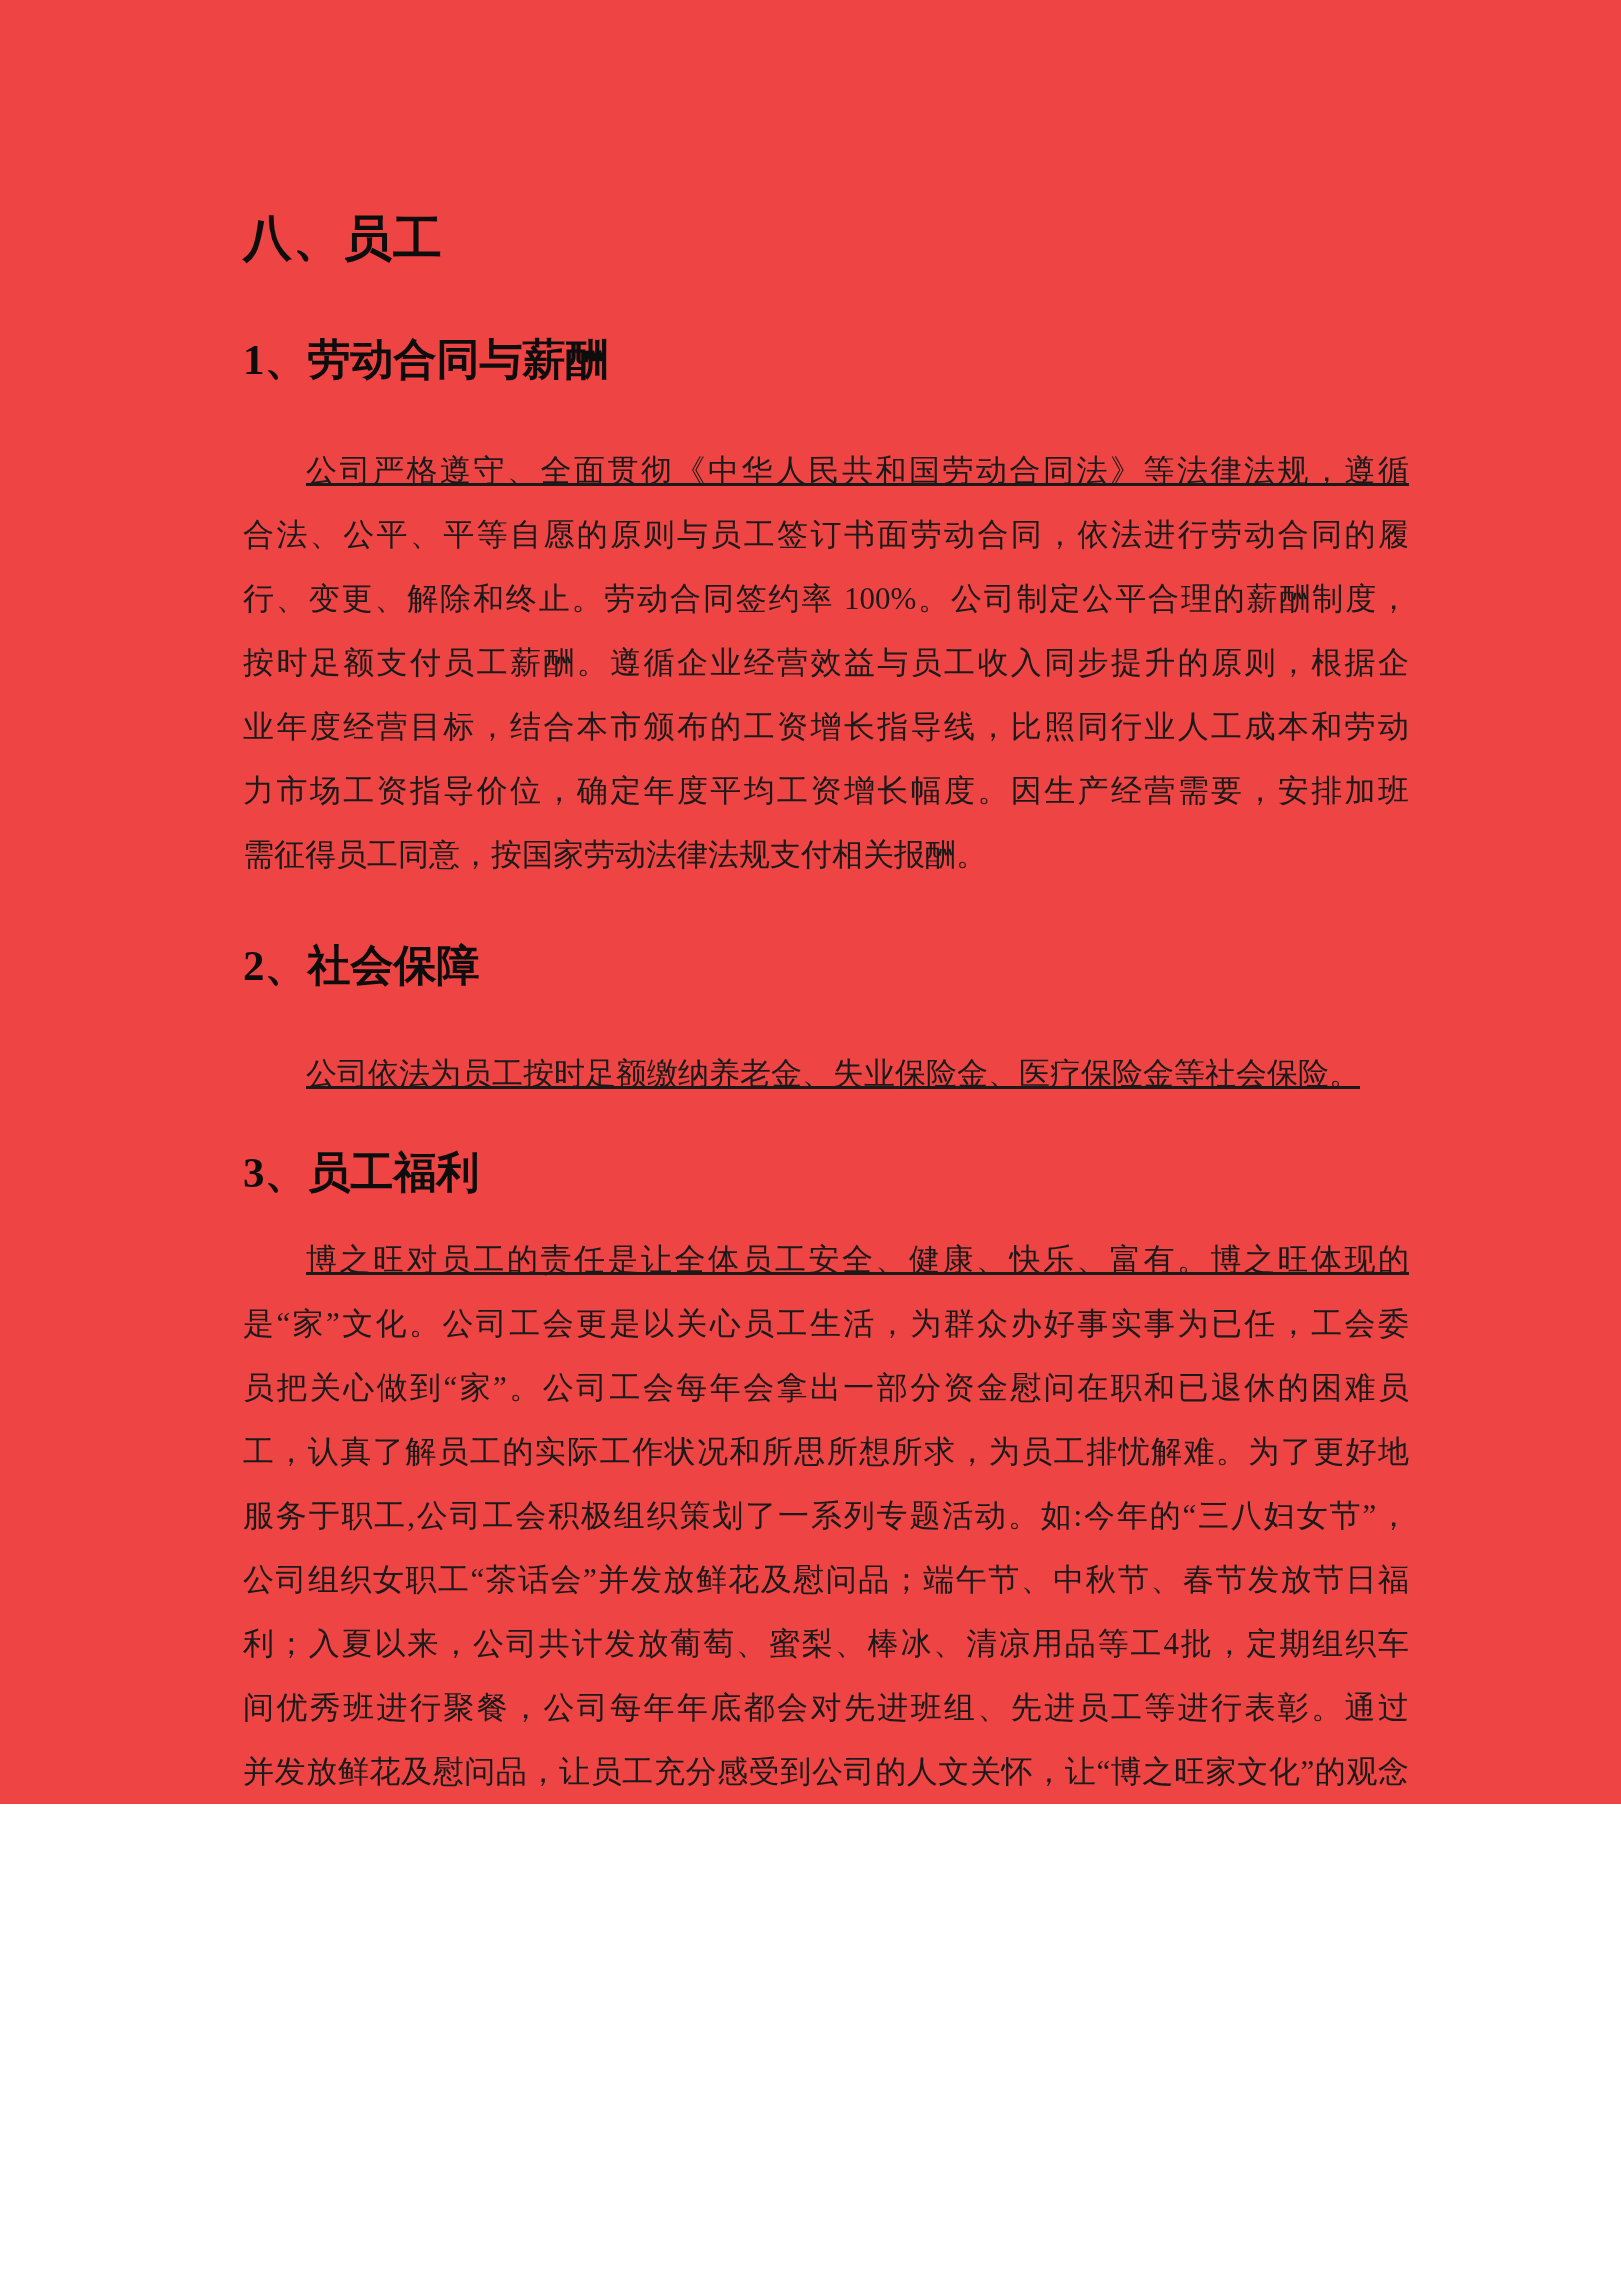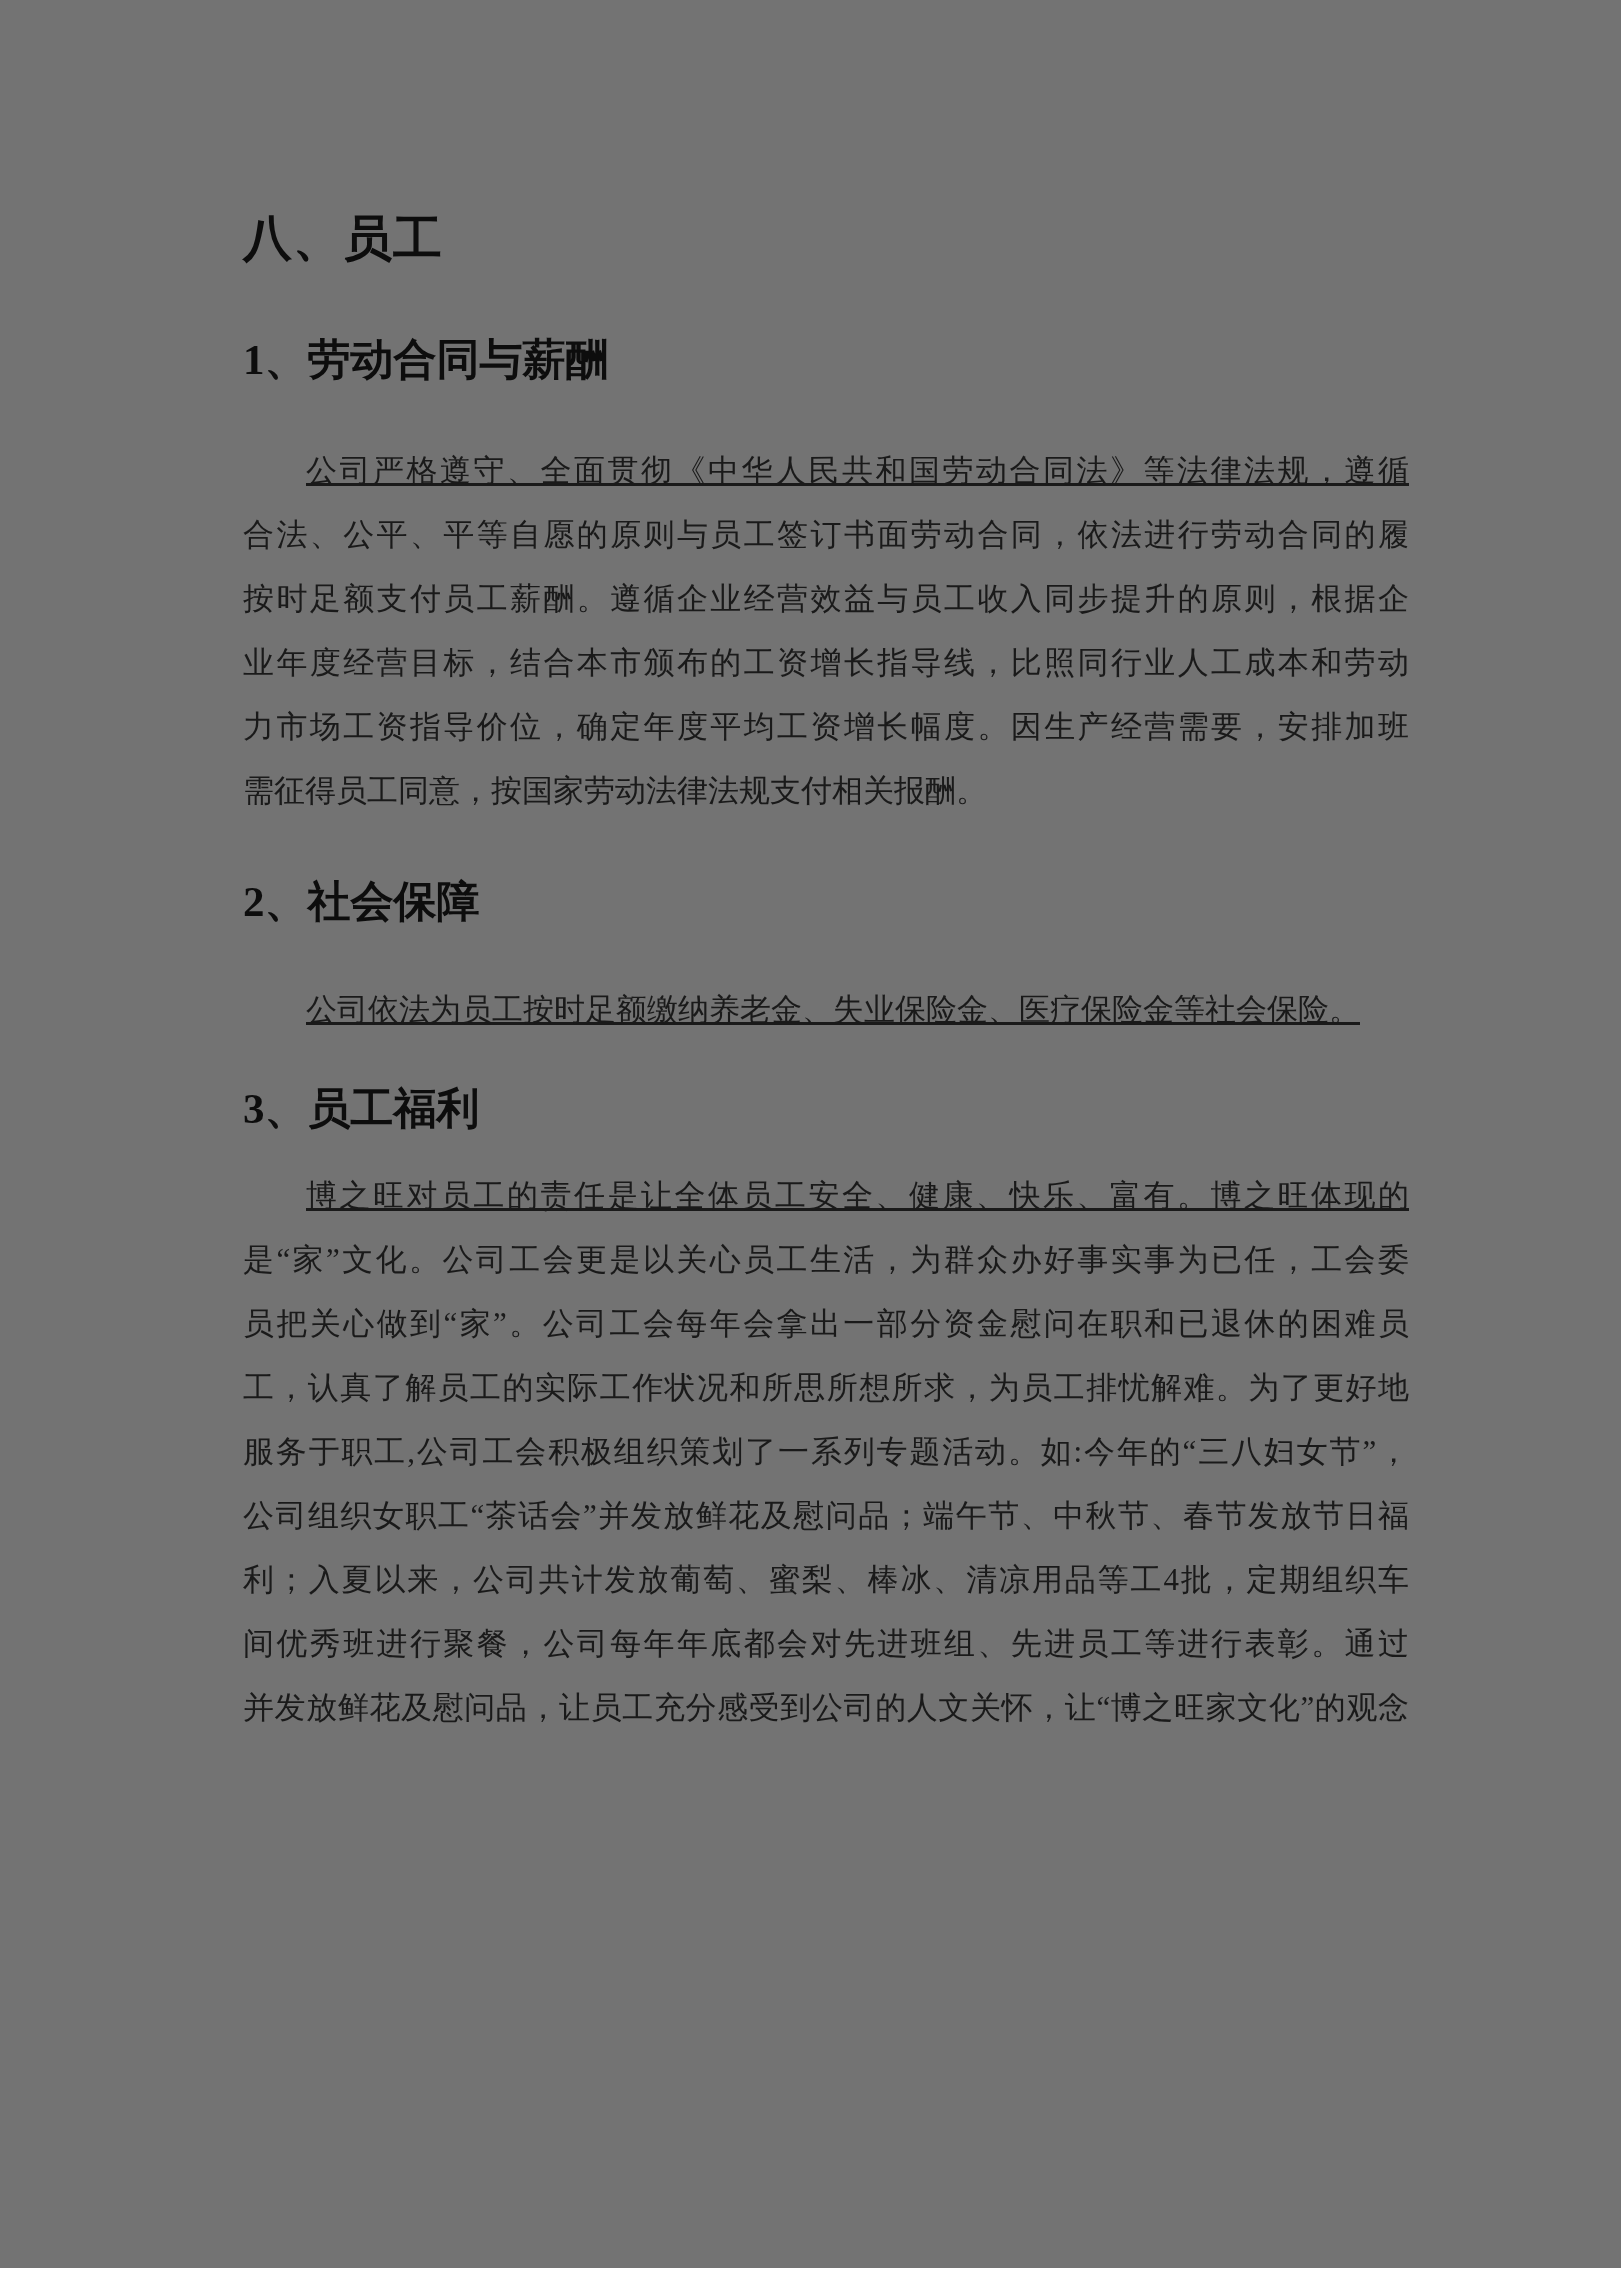--- a/index.html
+++ b/index.html
@@ -3,22 +3,22 @@
 <meta charset="utf-8">
 <style>
   html, body {
     margin: 0;
     padding: 0;
     background: #ffffff;
   }
   .page {
     position: relative;
     width: 1621px;
-    height: 2268px;
-    background: #737373;
+    height: 1804px;
+    background: #ef4444;
     overflow: hidden;
   }
   .content {
     position: absolute;
     left: 243px;
     top: 0;
     width: 1166px;
   }
   .doc-title {
     margin: 212px 0 0 0;
@@ -64,20 +64,21 @@
 <div class="page">
   <div class="content">
 
     <h1 class="doc-title">八、员工</h1>
 
     <h2 class="section-heading s1">1、劳动合同与薪酬</h2>
 
     <div class="para p1">
       <div class="line first">公司严格遵守、全面贯彻《中华人民共和国劳动合同法》等法律法规，遵循</div>
       <div class="line">合法、公平、平等自愿的原则与员工签订书面劳动合同，依法进行劳动合同的履</div>
+      <div class="line">行、变更、解除和终止。劳动合同签约率 100%。公司制定公平合理的薪酬制度，</div>
       <div class="line">按时足额支付员工薪酬。遵循企业经营效益与员工收入同步提升的原则，根据企</div>
       <div class="line">业年度经营目标，结合本市颁布的工资增长指导线，比照同行业人工成本和劳动</div>
       <div class="line">力市场工资指导价位，确定年度平均工资增长幅度。因生产经营需要，安排加班</div>
       <div class="line end">需征得员工同意，按国家劳动法律法规支付相关报酬。</div>
     </div>
 
     <h2 class="section-heading s2">2、社会保障</h2>
 
     <div class="para p2">
       <div class="line first end">公司依法为员工按时足额缴纳养老金、失业保险金、医疗保险金等社会保险。</div>

